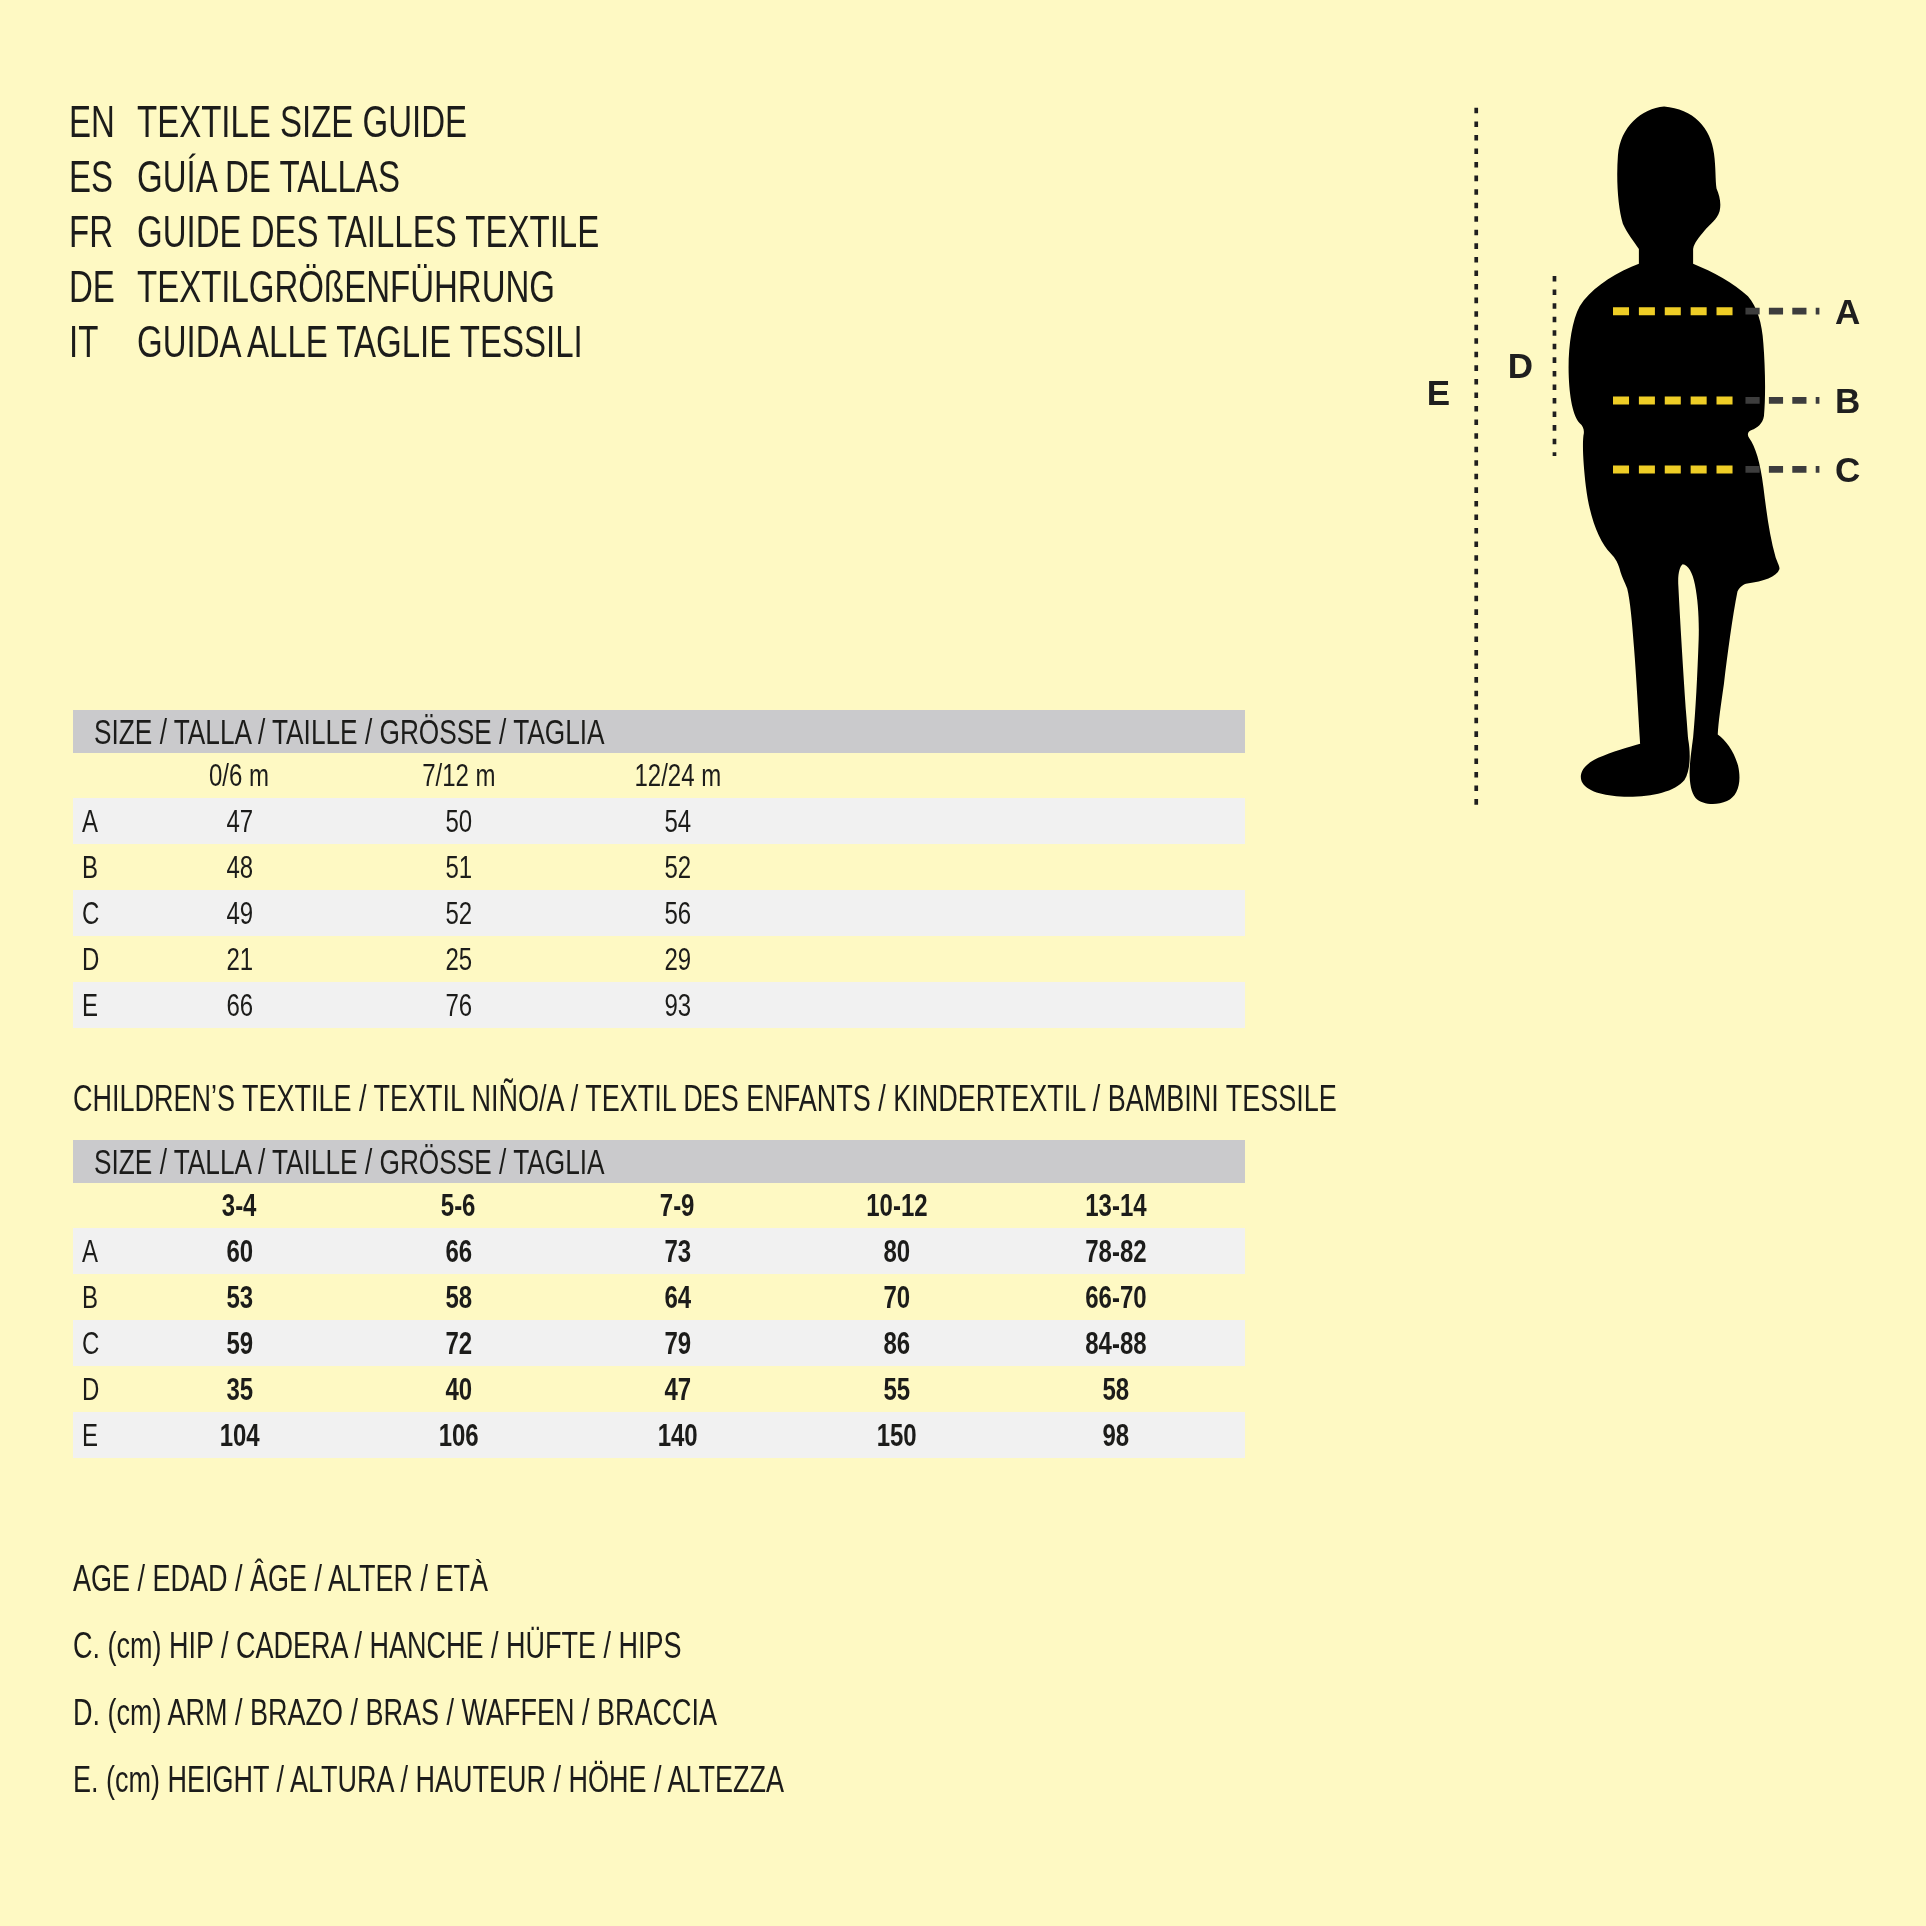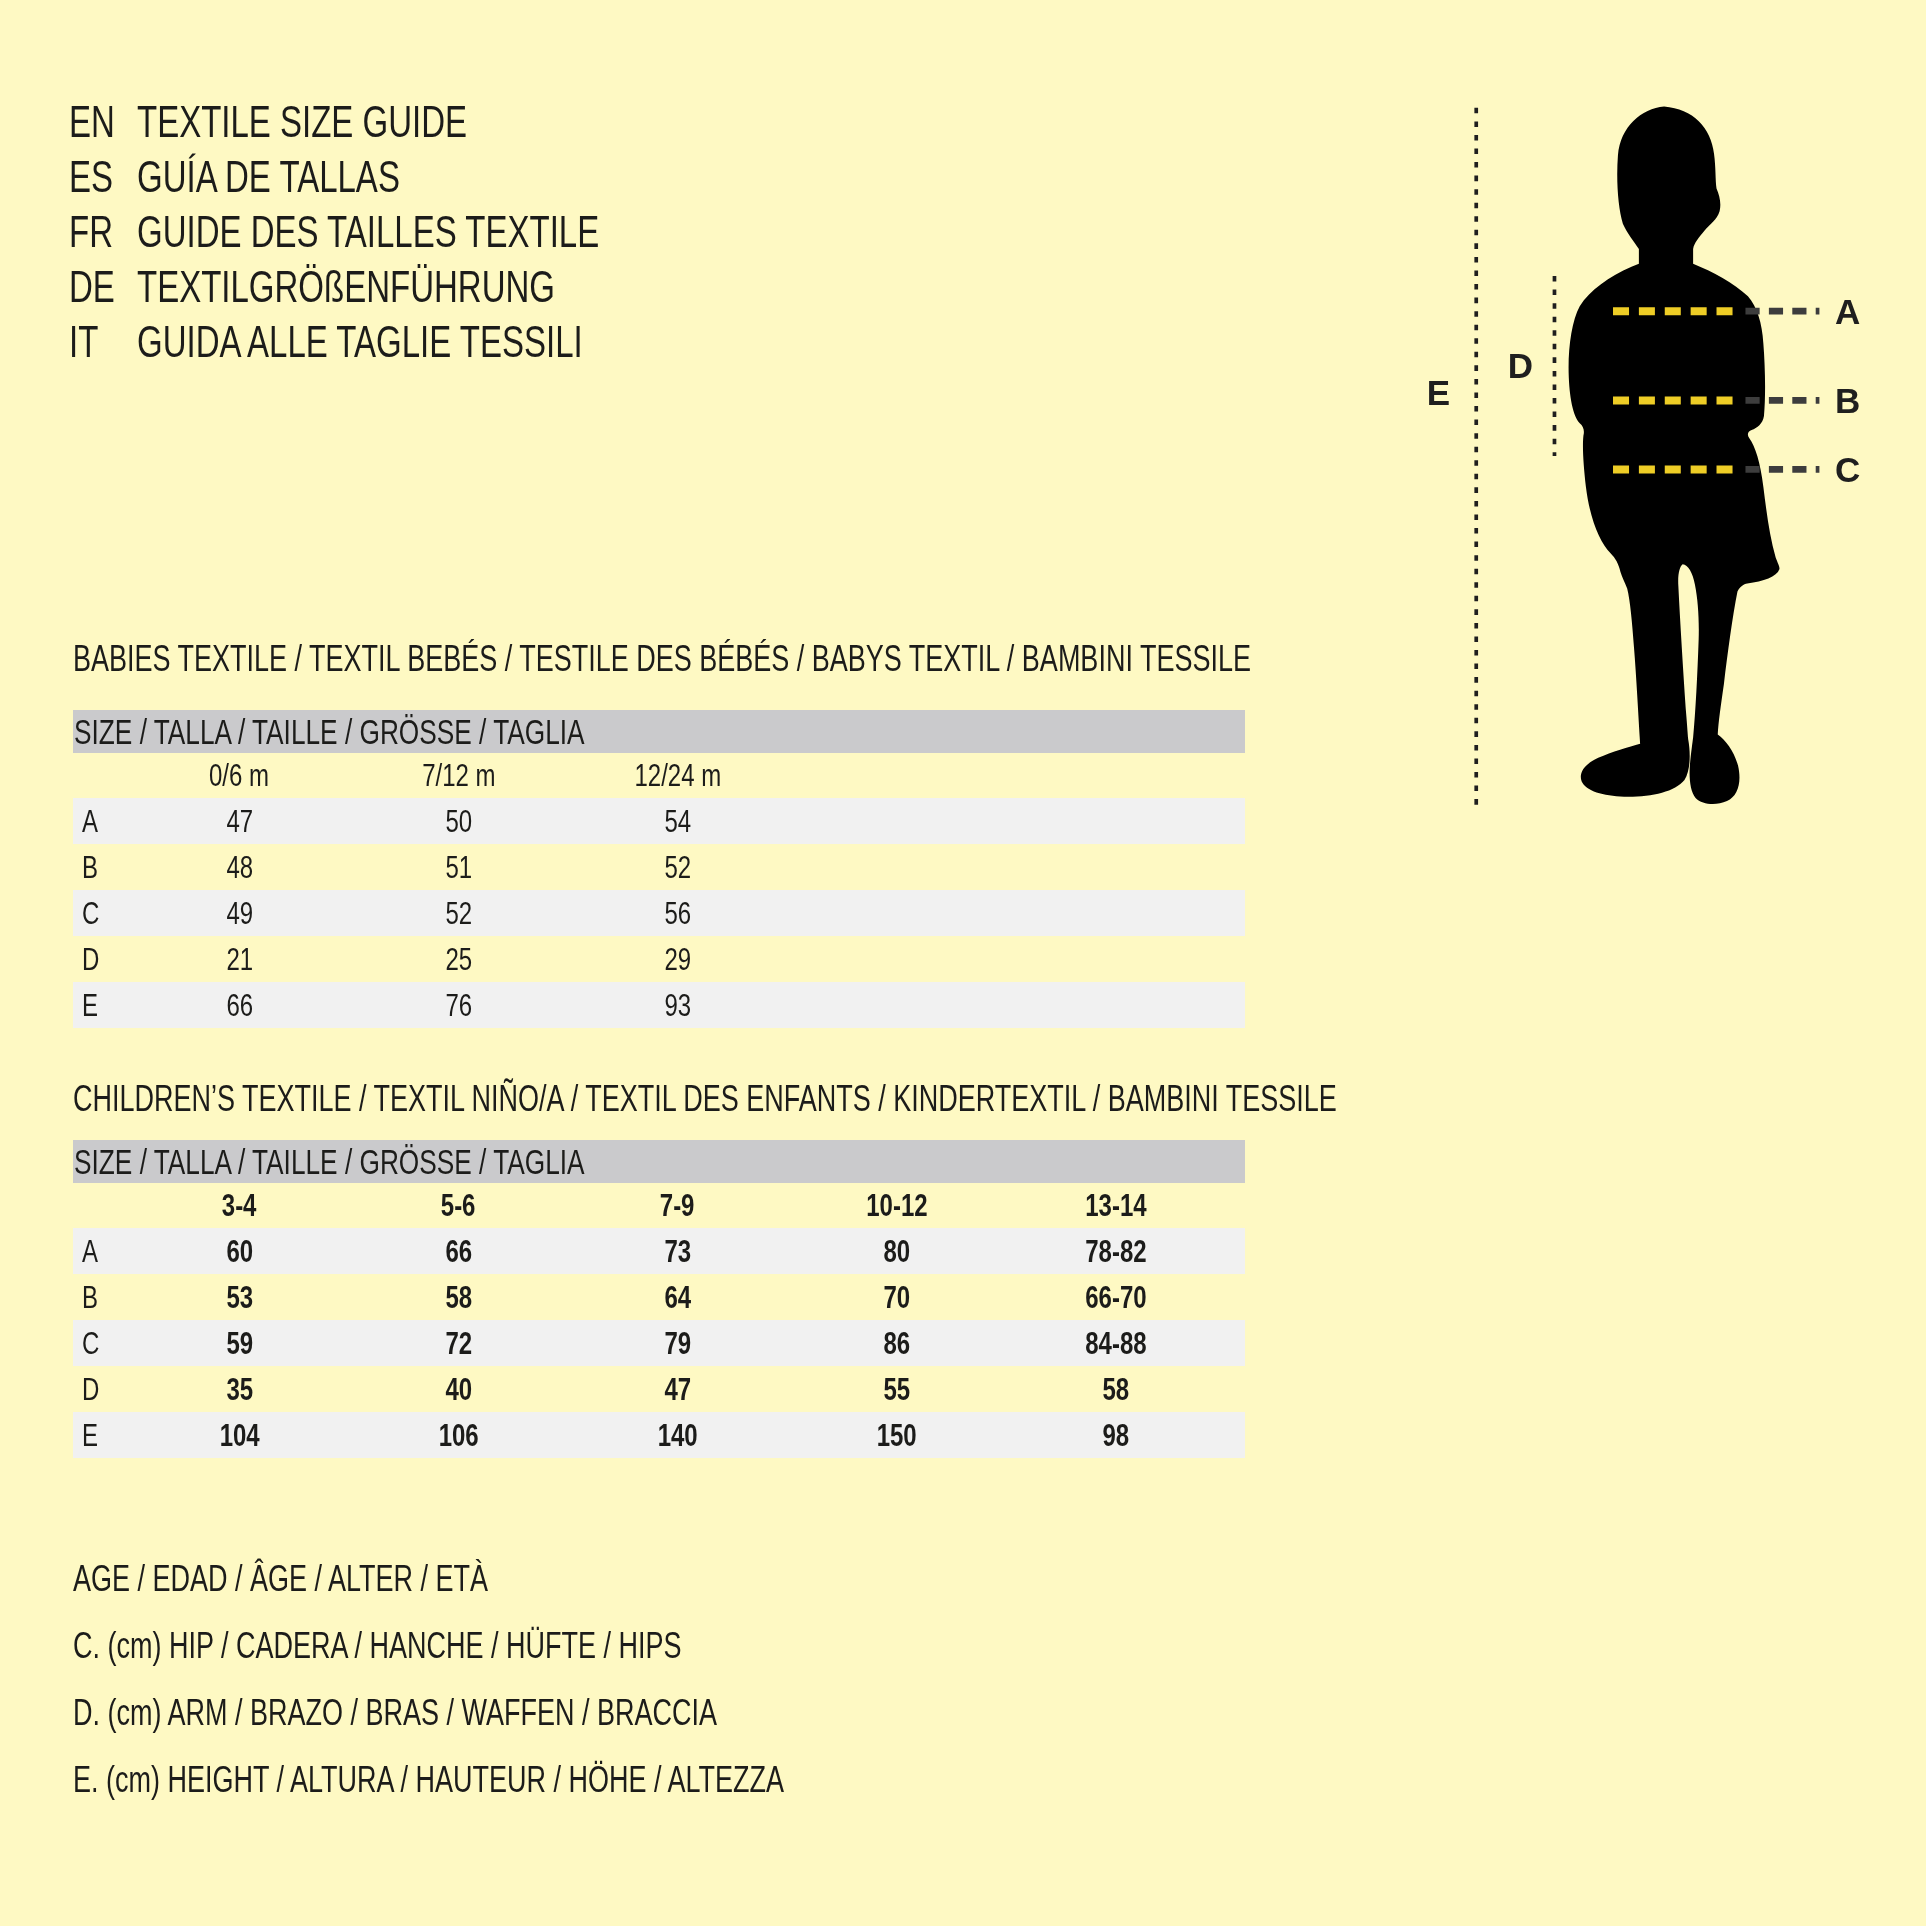--- a/index.html
+++ b/index.html
@@ -19,21 +19,21 @@
   .lang-block{position:absolute;left:69px;top:94px;}
   .lang-row{position:relative;height:55px;font-size:44px;line-height:55px;}
   .lang-code{position:absolute;left:0;top:0;}
   .lang-title{position:absolute;left:68px;top:0;}
 
   
   .section-title{position:absolute;left:73px;font-size:36px;line-height:36px;}
 
   
   .size-table{position:absolute;left:73px;width:1172px;}
-  .size-bar{height:43px;line-height:43px;background:#cacacc;font-size:35px;padding-left:1px;box-sizing:border-box;}
+  .size-bar{height:43px;line-height:43px;background:#cacacc;font-size:35px;padding-left:21px;box-sizing:border-box;}
   .hdr-row,.data-row{display:flex;font-size:32px;}
   .t-babies .hdr-row{height:45px;line-height:45px;}
   .t-children .hdr-row{height:45px;line-height:45px;}
   .data-row{height:46px;line-height:46px;}
   .data-row.striped{background:#f1f1f1;}
   .cell-letter{width:57px;box-sizing:border-box;padding-left:8.6px;flex:none;}
   .cell-val{width:219px;flex:none;text-align:center;}
   .t-children .cell-val{width:219px;font-weight:bold;}
 
   
@@ -139,23 +139,20 @@
     <line x1="2833" y1="650" x2="2953" y2="650" stroke="#3d3d3d" stroke-width="11" stroke-dasharray="23 15"></line>
     <line x1="2833" y1="762" x2="2953" y2="762" stroke="#3d3d3d" stroke-width="11" stroke-dasharray="23 15"></line>
   </svg>
 
   <div class="fig-label" style="left:1835px;top:294px;width:43px;text-align:left;">A</div>
   <div class="fig-label" style="left:1835px;top:383px;width:43px;text-align:left;">B</div>
   <div class="fig-label" style="left:1835px;top:452px;width:43px;text-align:left;">C</div>
   <div class="fig-label" style="left:1503px;top:348px;width:35px;">D</div>
   <div class="fig-label" style="left:1421px;top:375px;width:35px;">E</div>
 
-  <div class="section-title" style="top:641px;">
-    <span class="c">BABIES TEXTILE / TEXTIL BEBÉS / TESTILE DES BÉBÉS / BABYS TEXTIL / BAMBINI TESSILE</span>
-  </div>
 
   <div class="size-table t-babies" style="top:710px;">
     <div class="size-bar">
       <span class="c">SIZE / TALLA / TAILLE / GRÖSSE / TAGLIA</span>
     </div>
     <div class="hdr-row">
       <div class="cell-letter"></div>
       <div class="cell-val"><span class="cc">0/6 m</span></div>
       <div class="cell-val"><span class="cc">7/12 m</span></div>
       <div class="cell-val"><span class="cc">12/24 m</span></div>

